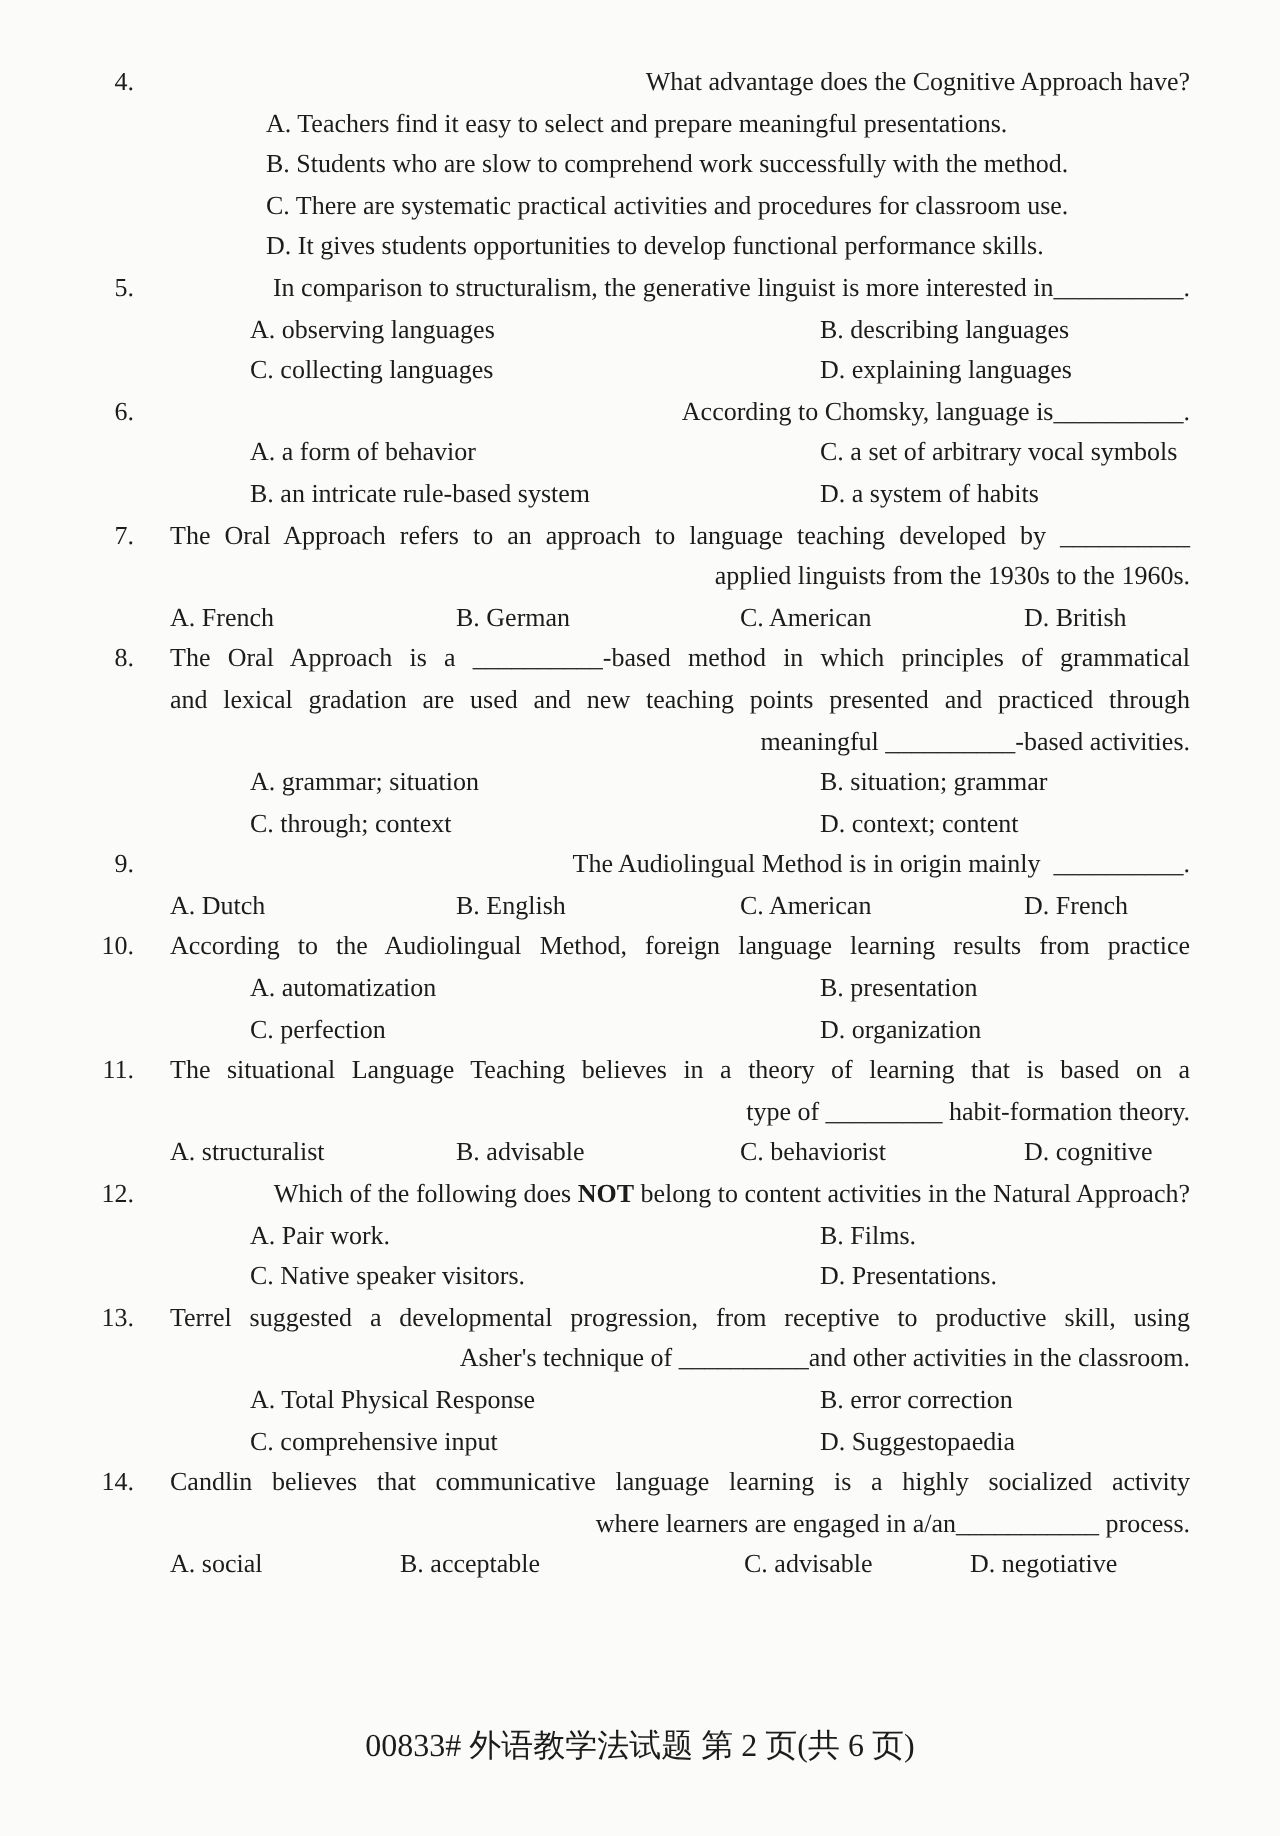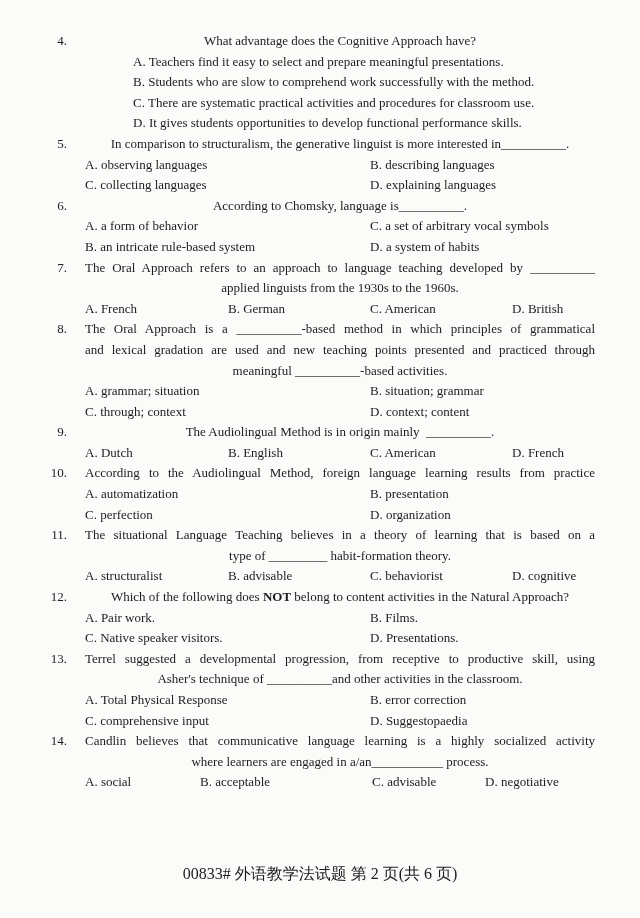--- a/index.html
+++ b/index.html
@@ -25,29 +25,29 @@
   .qnum {
     flex: none;
     width: 30px;
     text-align: right;
   }
   .qbody {
     flex: 1;
     min-width: 0;
     margin-left: 18px;
   }
-  .qline { text-align: center; }
+  .qline { text-align: right; }
   .qline.just {
     text-align: justify;
     text-align-last: justify;
     text-justify: inter-word;
   }
   .opts { display: grid; }
   .opts.stack  { grid-template-columns: 1fr; margin-left: 48px; }
-  .opts.two    { grid-template-columns: 285px 1fr; }
+  .opts.two    { grid-template-columns: 285px 1fr; margin-left: 40px; }
   .opts.four   { grid-template-columns: 143px 142px 142px 1fr; }
   .opts.four14 { grid-template-columns: 115px 172px 113px 1fr; }
   .opt { white-space: nowrap; overflow: visible; }
   b { font-weight: bold; }
   .footer {
     position: absolute;
     left: 0;
     right: 0;
     bottom: 33px;
     text-align: center;

